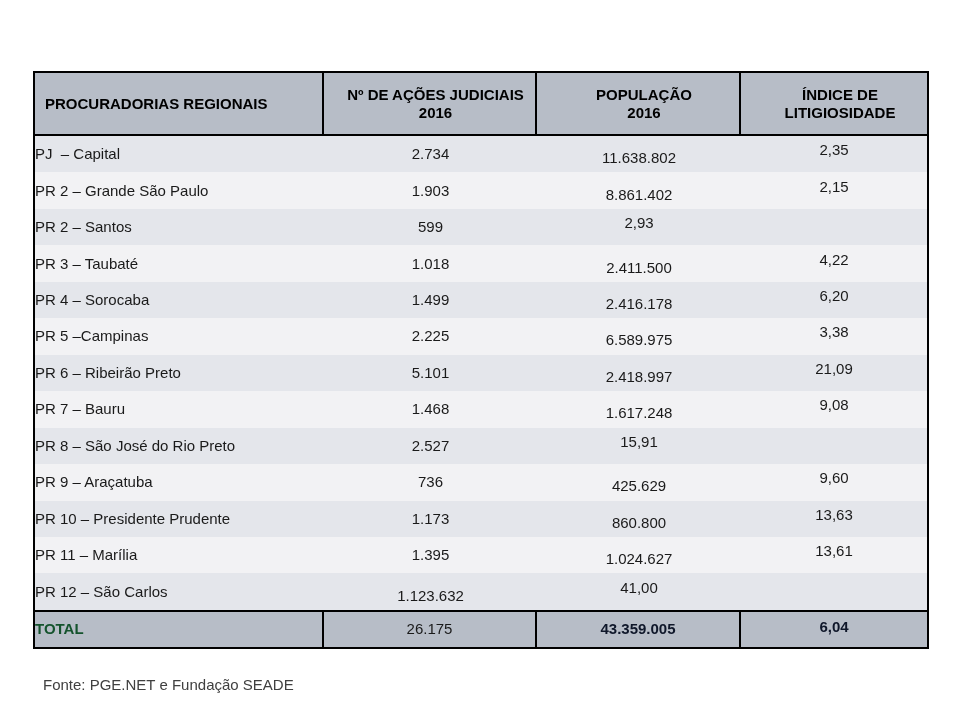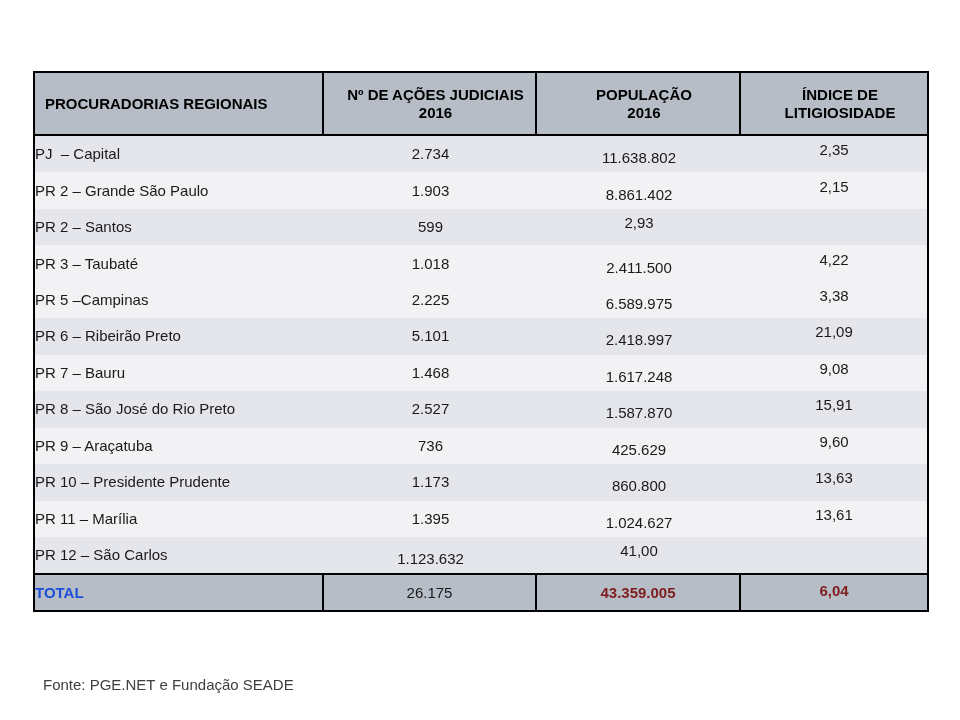--- a/index.html
+++ b/index.html
@@ -76,23 +76,23 @@
     text-align: right;
   }
   .cell.pop span  { transform: translateY(4px); }
   .cell.idx span  { transform: translateY(-4px); }
   
   .total-row {
     height: 37px;
     background: #b7bdc7;
     border-top: 2px solid #000000;
   }
-  .total-row .cell.region { font-weight: bold; color: #1d4ed8; }
+  .total-row .cell.region { font-weight: bold; color: #14532d; }
   .total-row .cell.pop,
-  .total-row .cell.idx { font-weight: bold; color: #7f1d1d; }
+  .total-row .cell.idx { font-weight: bold; color: #0f172a; }
   .total-row .cell.pop span { transform: none; }
   .total-row .cell.idx span { transform: translateY(-2px); }
   
   .source-note {
     position: absolute;
     left: 43px;
     top: 676px;
     font-size: 15px;
     color: #404040;
   }
@@ -156,20 +156,30 @@
       <div class="cell region">PR 3 – Taubaté</div>
       <div class="cell num">1.018</div>
       <div class="cell num pop">
           <span>2.411.500</span>
         </div>
       <div class="cell num idx">
           <span>4,22</span>
         </div>
     </div>
 
+    <div class="row data-row band-dark">
+      <div class="cell region">PR 4 – Sorocaba</div>
+      <div class="cell num">1.499</div>
+      <div class="cell num pop">
+          <span>2.416.178</span>
+        </div>
+      <div class="cell num idx">
+          <span>6,20</span>
+        </div>
+    </div>
 
     <div class="row data-row band-light">
       <div class="cell region">PR 5 –Campinas</div>
       <div class="cell num">2.225</div>
       <div class="cell num pop">
           <span>6.589.975</span>
         </div>
       <div class="cell num idx">
           <span>3,38</span>
         </div>
@@ -193,23 +203,20 @@
           <span>1.617.248</span>
         </div>
       <div class="cell num idx">
           <span>9,08</span>
         </div>
     </div>
 
     <div class="row data-row band-dark">
       <div class="cell region">PR 8 – São José do Rio Preto</div>
       <div class="cell num">2.527</div>
-      <div class="cell num pop">
-          <span>1.587.870</span>
-        </div>
       <div class="cell num idx">
           <span>15,91</span>
         </div>
     </div>
 
     <div class="row data-row band-light">
       <div class="cell region">PR 9 – Araçatuba</div>
       <div class="cell num">736</div>
       <div class="cell num pop">
           <span>425.629</span>

